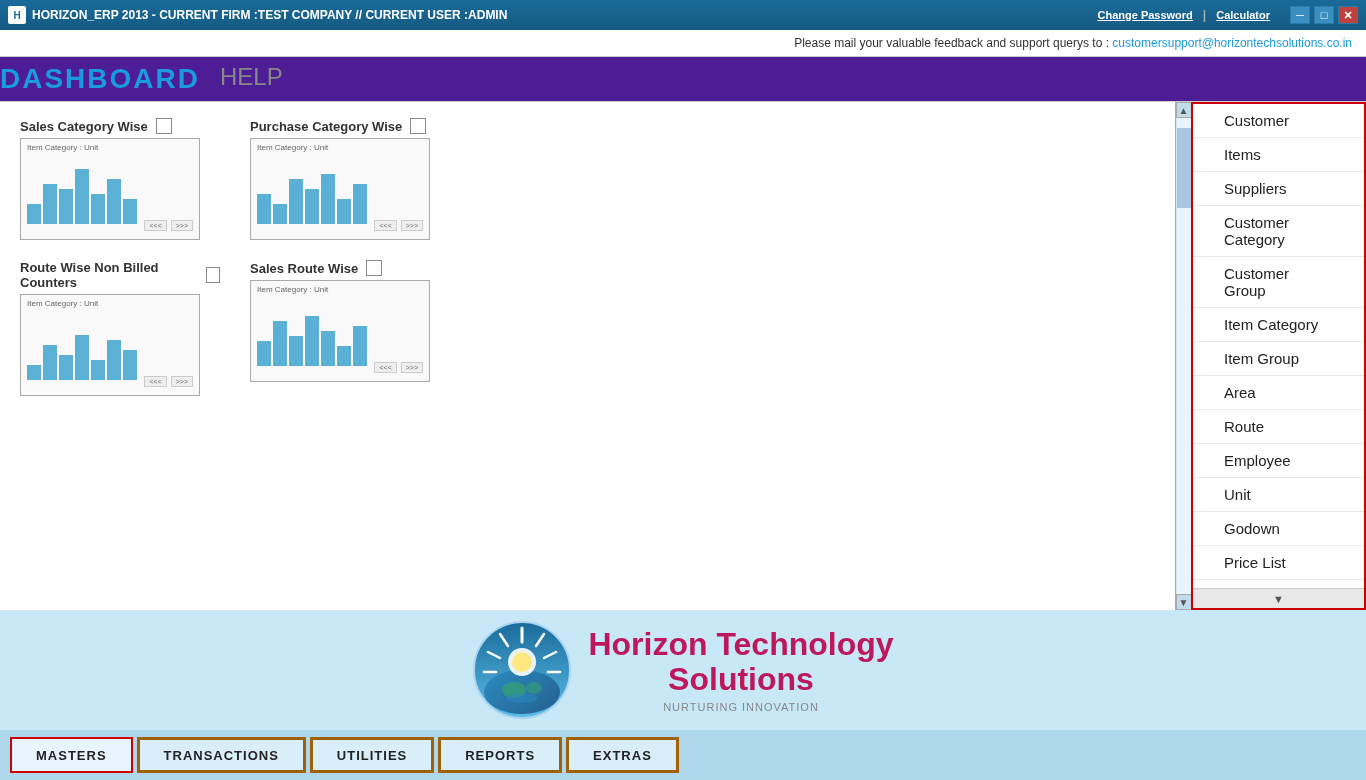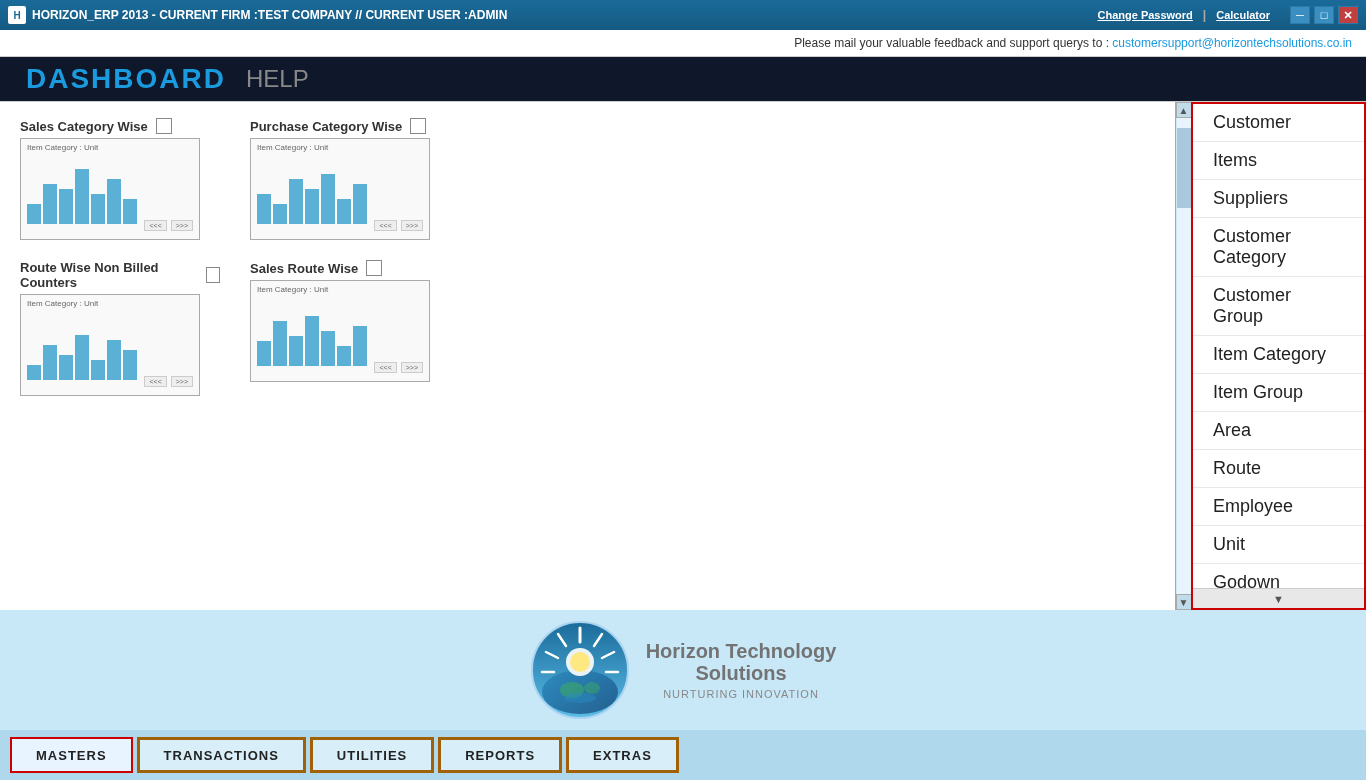--- a/index.html
+++ b/index.html
@@ -44,24 +44,23 @@
       padding: 6px 14px;
       font-size: 12px;
       color: #333;
       border-bottom: 1px solid #ccc;
       text-align: right;
     }
     #feedback-bar a { color: #1a9adf; text-decoration: none; }
 
     
     #header {
-      background: #0f172a;
-      padding: 6px 26px;
-      display: flex;
-      align-items: center;
+      background: #4c1d95;
+      padding: 6px 0;
+      display: flex;
       gap: 20px;
       border-bottom: 1px solid #ccc;
     }
     #dashboard-title {
       font-size: 28px;
       font-weight: bold;
       color: #1a9adf;
       letter-spacing: 2px;
     }
     #help-title {
@@ -170,22 +169,22 @@
       color: #555;
       border-bottom: 1px solid #ccc;
       flex-shrink: 0;
     }
     .sidebar-scroll-btn.bottom {
       border-top: 1px solid #ccc;
       border-bottom: none;
       margin-top: auto;
     }
     .sidebar-item {
-      padding: 8px 20px;
-      font-size: 18px;
+      padding: 8px 31px;
+      font-size: 15px;
       color: #222;
       cursor: pointer;
       border-bottom: 1px solid #e8e8e8;
       background: white;
     }
     #sidebar-items-container { overflow: hidden; flex: 1; }
 
     
     #logo-area {
       background: #c8e8f8;
@@ -195,22 +194,22 @@
       gap: 16px;
       padding: 10px;
       height: 120px;
     }
     #logo-graphic {
       width: 100px;
       height: 100px;
     }
     #logo-text { text-align: center; }
     #logo-company {
-      font-size: 20px;
-      color: #737373;
+      font-size: 32px;
+      color: #be185d;
       font-weight: bold;
       line-height: 1.1;
     }
     #logo-tagline {
       font-size: 11px;
       color: #888;
       letter-spacing: 1px;
       margin-top: 4px;
     }
 

